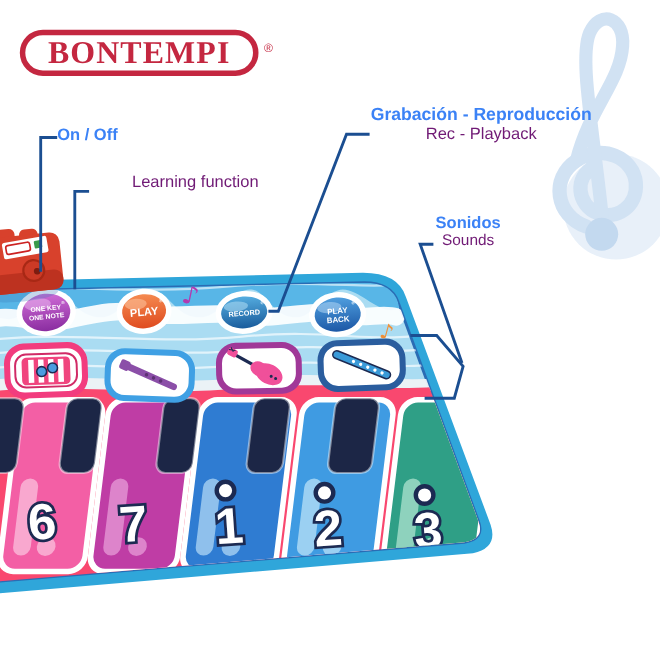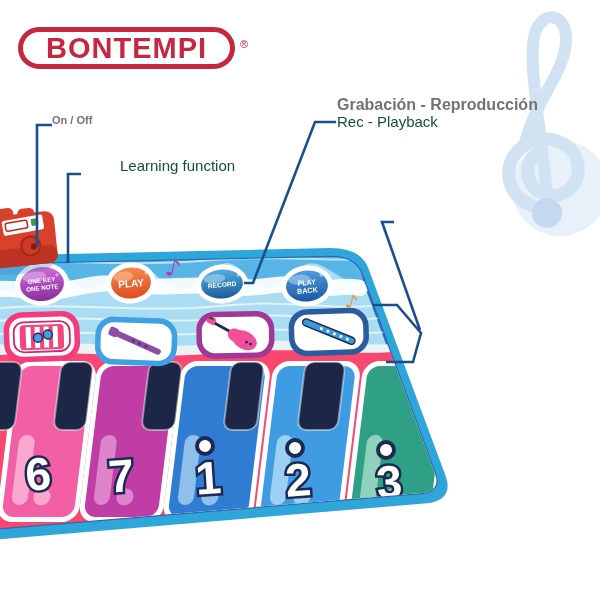--- a/index.html
+++ b/index.html
@@ -2,27 +2,27 @@
 <html><head>
 <meta charset="utf-8">
 <style>
   html,body{margin:0;padding:0;background:#ffffff;}
   #stage{position:relative;width:600px;height:600px;background:#ffffff;overflow:hidden;
          font-family:"Liberation Sans",sans-serif;}
   #scene{position:absolute;left:0;top:0;}
   .logo{position:absolute;left:18px;top:27px;width:207px;height:32px;
         border:5px solid #c42740;border-radius:26px;background:#ffffff;
         display:flex;align-items:center;justify-content:center;}
-  .logo-text{font-family:Liberation Sans, sans-serif;font-weight:bold;font-size:29px;
+  .logo-text{font-family:Liberation Serif, serif;font-weight:bold;font-size:29px;
              color:#c42740;letter-spacing:1px;line-height:1;}
   .logo-reg{position:absolute;left:240px;top:38px;font-size:11px;color:#c42740;}
   .ann{position:absolute;line-height:1.06;}
-  .ann-bold{font-weight:bold;color:#737373;}
-  .ann-light{color:#14532d;}
-  .onoff{left:52px;top:115px;font-size:11px;}
+  .ann-bold{font-weight:bold;color:#3b82f6;}
+  .ann-light{color:#701a75;text-align:center;}
+  .onoff{left:52px;top:115px;font-size:15px;}
   .learning{left:84px;top:158px;}
   .learning .ann-bold{font-size:16px;}
   .learning .ann-light{font-size:15px;margin-left:36px;}
   .rec{left:337px;top:97px;}
   .rec .ann-bold{font-size:16px;}
   .rec .ann-light{font-size:15px;}
   .sounds{left:396px;top:195px;}
   .sounds .ann-bold{font-size:15px;}
   .sounds .ann-light{font-size:14px;}
   .btxt{font-family:"Liberation Sans",sans-serif;font-weight:bold;fill:#ffffff;}
@@ -266,14 +266,18 @@
 
   <div class="ann learning">
     <div class="ann-light">Learning function</div>
   </div>
 
   <div class="ann rec">
     <div class="ann-bold">Grabación - Reproducción</div>
     <div class="ann-light">Rec - Playback</div>
   </div>
 
+  <div class="ann sounds">
+    <div class="ann-bold">Sonidos</div>
+    <div class="ann-light">Sounds</div>
+  </div>
 
 </div>
 
 </body></html>

